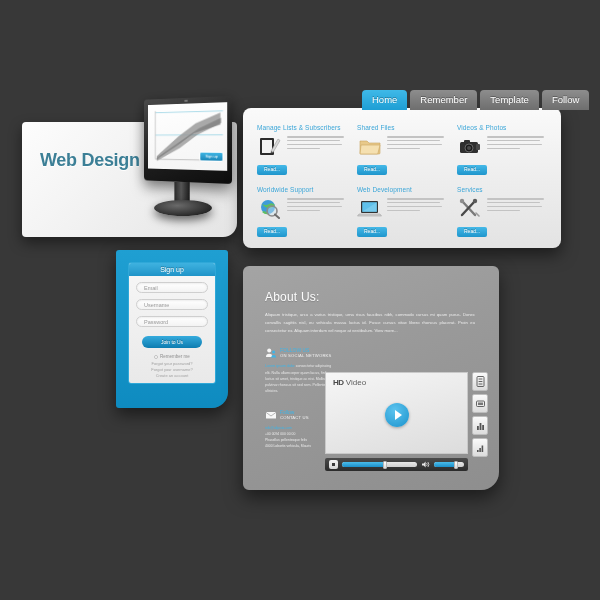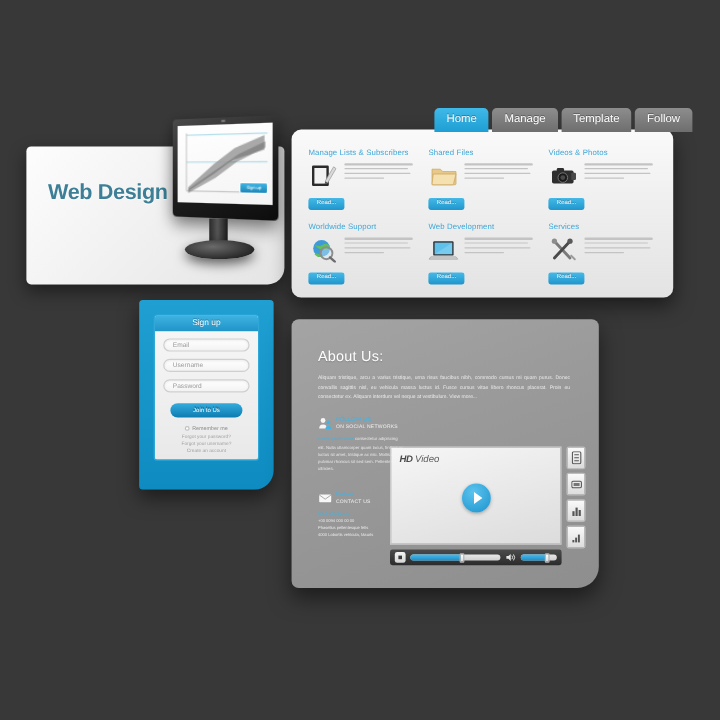--- a/index.html
+++ b/index.html
@@ -185,21 +185,21 @@
   .blk-ico svg { width: 100%; height: 100%; display: block; }
   .blk-h1 { font-size: 5px; color: #3fb4e6; line-height: 1.2; }
   .blk-h2 { font-size: 4.2px; color: #f0f0f0; letter-spacing: .2px; line-height: 1.3; }
   .blk-para { margin-top: 4px; font-size: 3.6px; line-height: 1.75; color: #e6e6e6; }
   .blk-para .hl { color: #3fb4e6; }
   .blk-addr { margin-top: 4px; font-size: 3.4px; line-height: 1.8; color: #eaeaea; }
   .blk-addr .hl { color: #3fb4e6; }
   .contact-blk { margin-top: 14px; }
 
   
-  .video-wrap { position: absolute; left: 325px; top: 372px; width: 160px; height: 100px; font-style: italic; }
+  .video-wrap { position: absolute; left: 325px; top: 372px; width: 160px; height: 100px; }
   .video-frame {
     position: absolute; left: 0; top: 0; width: 143px; height: 82px;
     background: linear-gradient(165deg,#f6f6f6,#dcdcdc);
     border: 1px solid #c9c9c9;
   }
   .video-hd {
     position: absolute; left: 7px; top: 5px; font-size: 8px; color: #4a4a4a;
   }
   .video-hd b { font-weight: bold; letter-spacing: -.5px; }
   .video-hd span { font-weight: normal; color: #5d5d5d; }
@@ -290,21 +290,21 @@
         </svg>
       </div>
       <div class="mon-badge">Sign up</div>
     </div>
     <div class="mon-neck"></div>
     <div class="mon-base"></div>
   </div>
 
   <div class="tabs">
     <div class="tab active">Home</div>
-    <div class="tab">Manage</div>
+    <div class="tab">Remember</div>
     <div class="tab">Template</div>
     <div class="tab">Follow</div>
   </div>
 
   <div class="panel-main">
     <div class="feat-grid">
 
       <div>
         <div class="feat-title">Manage Lists &amp; Subscribers</div>
         <div class="feat-body">

